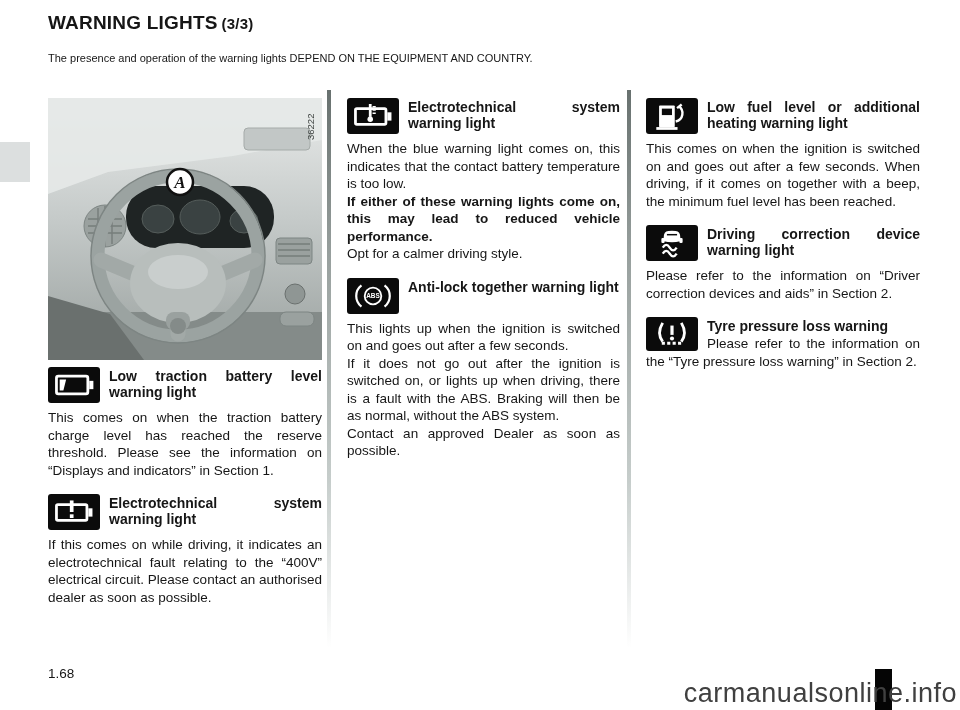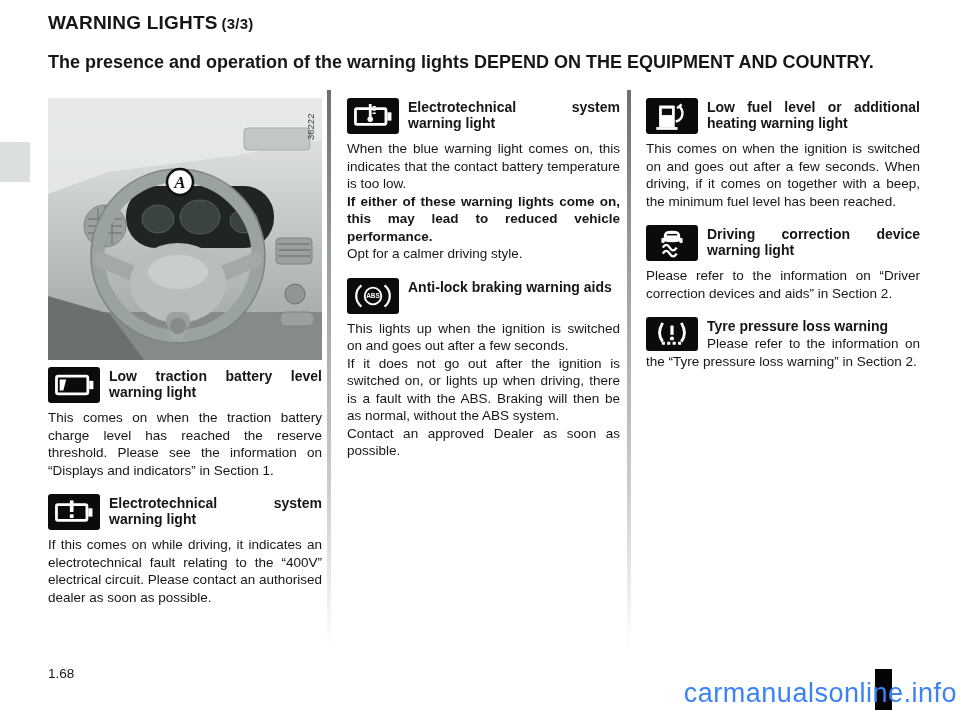--- a/index.html
+++ b/index.html
@@ -5,21 +5,21 @@
   html,body{margin:0;padding:0;}
   body{
     width:960px;height:710px;position:relative;overflow:hidden;
     background:#ffffff;color:#161616;
     font-family:"Liberation Sans",sans-serif;
   }
   .abs{position:absolute;}
   
   .page-title{left:48px;top:12px;font-size:19px;font-weight:bold;letter-spacing:.2px;white-space:nowrap;text-align:right;}
   .title-suffix{font-size:15px;font-weight:bold;margin-left:4px;}
-  .page-subtitle{left:48px;top:52px;font-size:18px;font-weight:bold;white-space:nowrap;}
+  .page-subtitle{left:48px;top:52px;font-size:11px;font-weight:normal;white-space:nowrap;}
   
   .edge-tab{left:0;top:142px;width:30px;height:40px;background:#dcdfdf;}
   .section-tab{left:875px;top:669px;width:17px;height:41px;background:#050505;z-index:1;}
   
   .col{top:98px;width:274px;}
   .col-left{left:48px;}
   .col-mid{left:347px;width:273px;}
   .col-right{left:646px;}
   .separator{top:90px;width:4px;height:558px;
     background:linear-gradient(to bottom,#68716f 0%,#98a09e 30%,#c6cdcb 70%,rgba(230,234,233,0));}
@@ -41,21 +41,21 @@
   }
   .light-block.compact .light-heading{min-height:0;line-height:17px;}
   .light-block p{
     margin:0;font-size:13.5px;line-height:17.5px;text-align:justify;
     hyphens:manual;-webkit-hyphens:manual;
   }
   .light-block p.bold{font-weight:bold;}
   
   .page-number{left:48px;top:666px;font-size:13.5px;}
   .watermark{
-    right:3px;top:678px;font-size:27px;color:#3b82f6;letter-spacing:.5px;
+    right:3px;top:678px;font-size:27px;color:#404040;letter-spacing:.5px;
     z-index:2;white-space:nowrap;
   }
 </style>
 </head>
 <body>
 
 <div class="abs page-title">
   <span>WARNING LIGHTS</span><span class="title-suffix">(3/3)</span>
 </div>
 <div class="abs page-subtitle">The presence and operation of the warning lights DEPEND ON THE EQUIPMENT AND COUNTRY.</div>
@@ -151,21 +151,21 @@
 
   <div class="light-block">
     <span class="icon-box">
       <svg width="48" height="34" viewBox="0 0 52 36">
         <circle cx="26" cy="18" r="9" fill="none" stroke="#fff" stroke-width="2"></circle>
         <text x="26" y="20.5" text-anchor="middle" font-size="7" font-weight="bold" font-family="Liberation Sans, sans-serif" fill="#fff">ABS</text>
         <path d="M13.5,6.5 A14.5,14.5 0 0 0 13.5,29.5" fill="none" stroke="#fff" stroke-width="2.4"></path>
         <path d="M38.5,6.5 A14.5,14.5 0 0 1 38.5,29.5" fill="none" stroke="#fff" stroke-width="2.4"></path>
       </svg>
     </span>
-    <h3 class="light-heading">Anti-lock braking warning aids</h3>
+    <h3 class="light-heading">Anti-lock together warning light</h3>
     <p>This lights up when the ignition is switched on and goes out after a few seconds.</p>
     <p>If it does not go out after the ignition is switched on, or lights up when driving, there is a fault with the ABS. Braking will then be as normal, without the ABS system.</p>
     <p>Contact an approved Dealer as soon as possible.</p>
   </div>
 </div>
 
 <div class="abs col col-right">
 
   <div class="light-block">
     <span class="icon-box">

